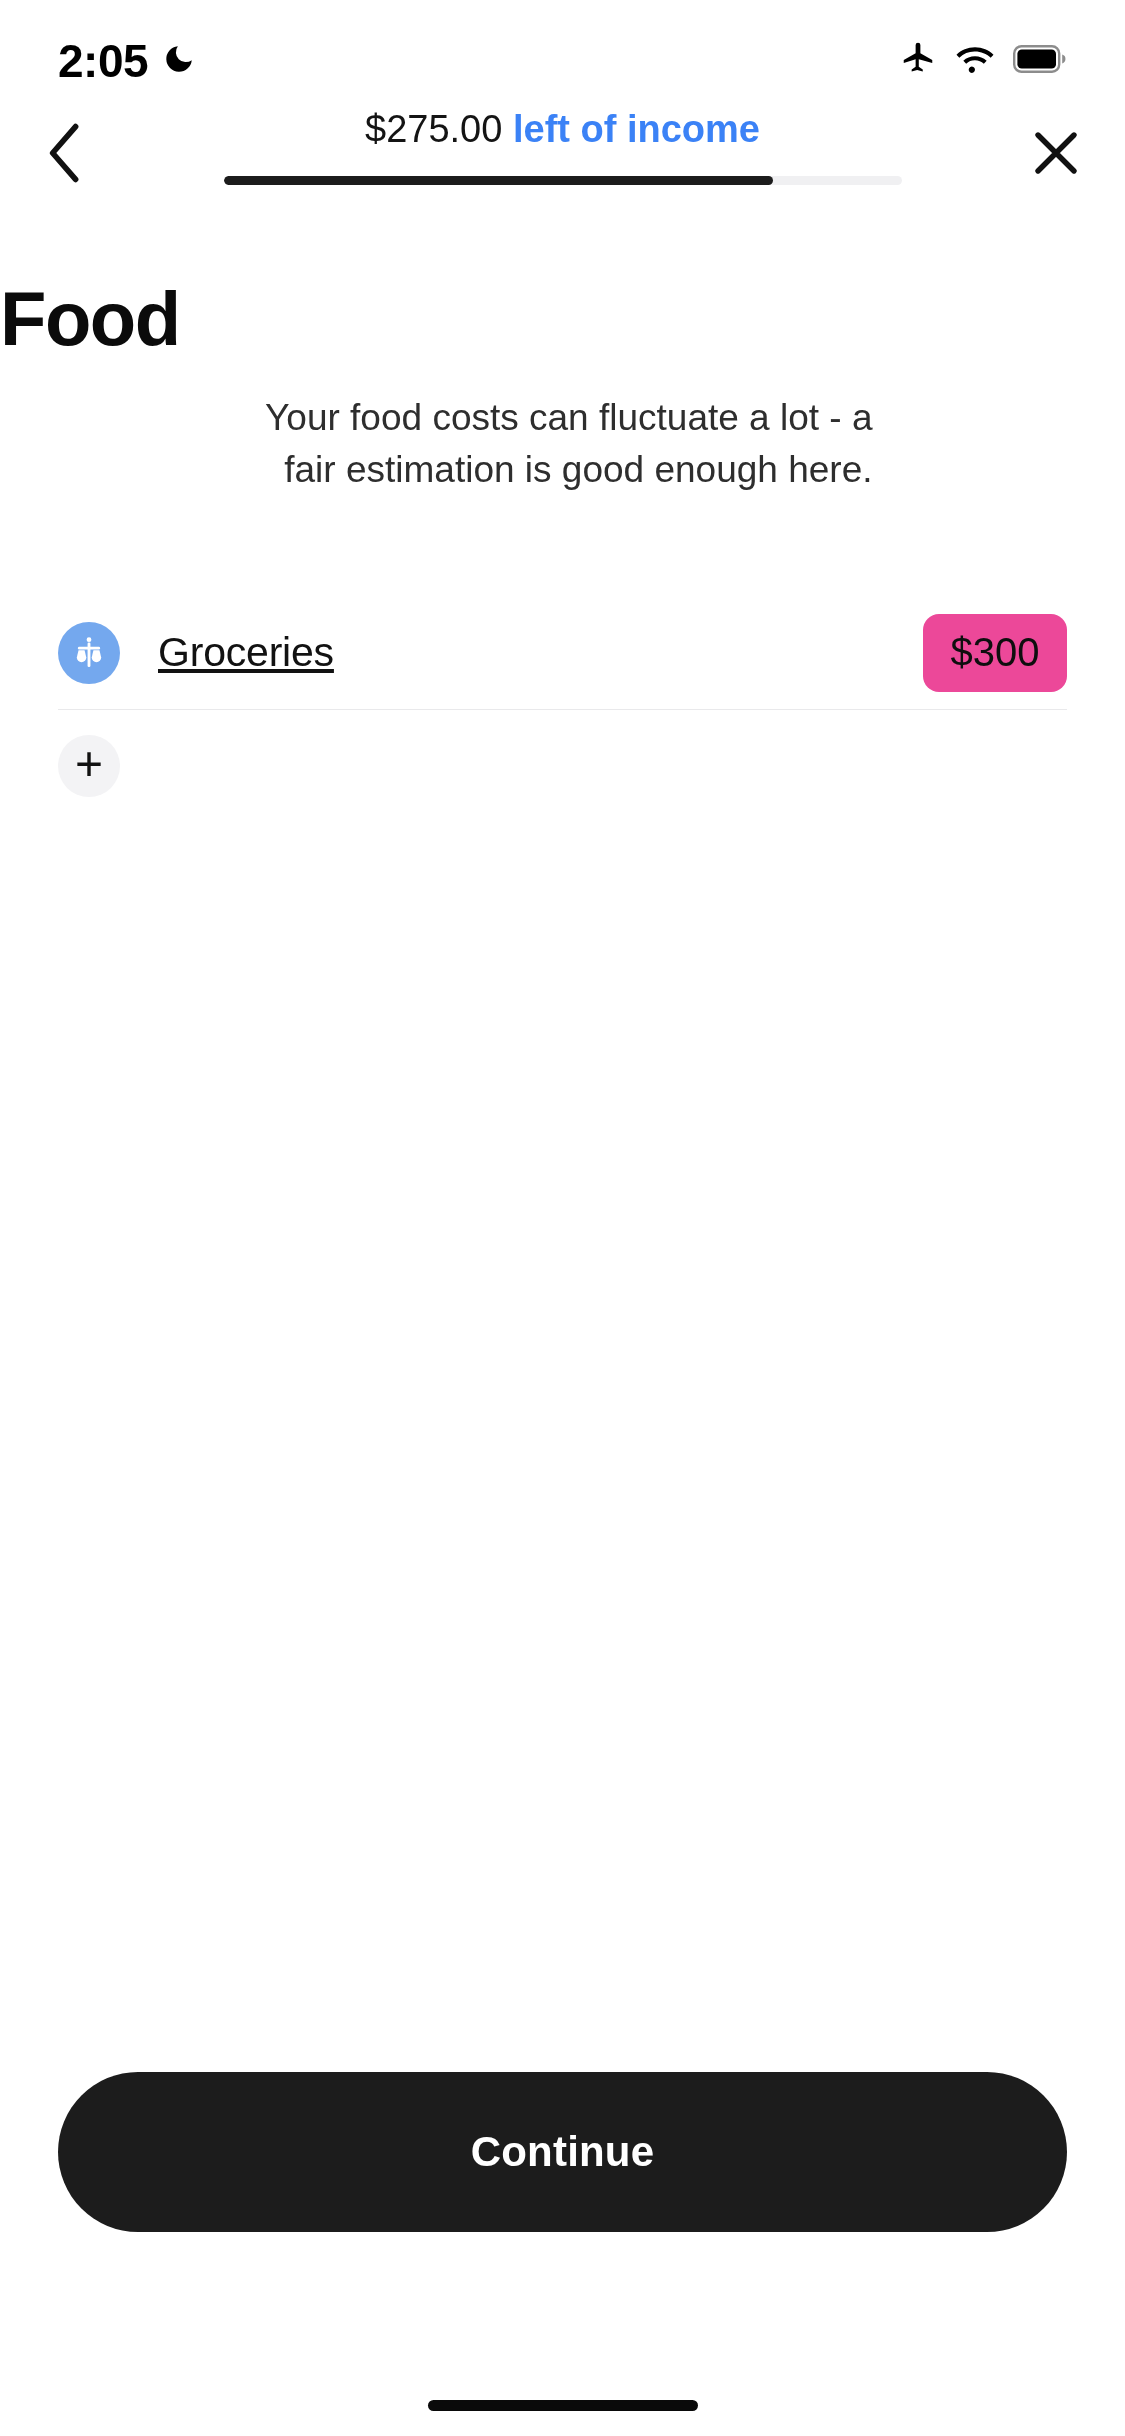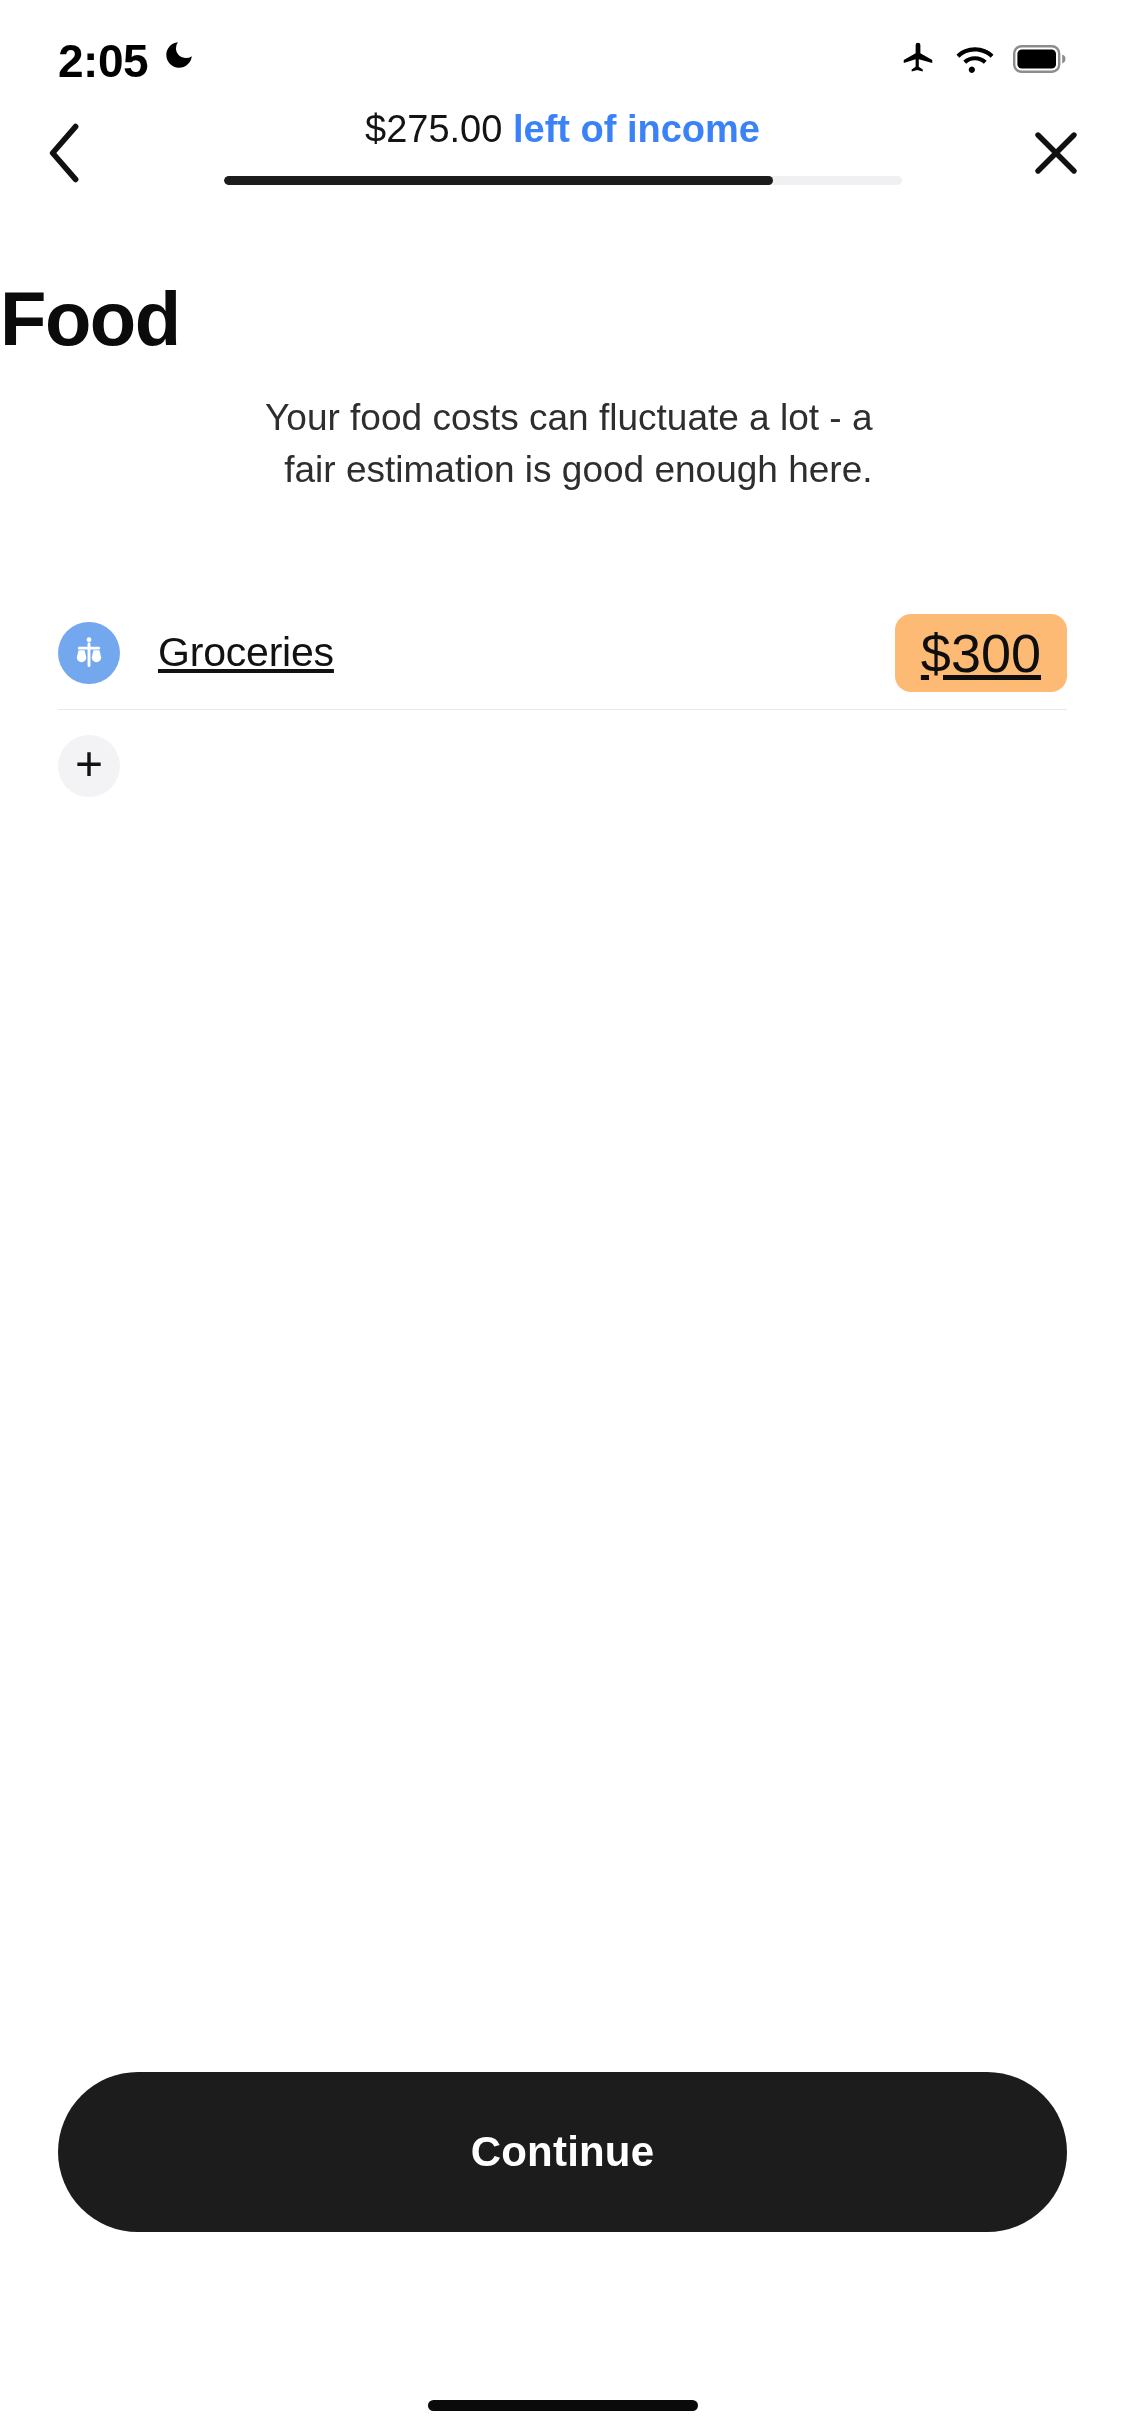--- a/index.html
+++ b/index.html
@@ -26,20 +26,21 @@
     top: 0; left: 0;
     width: 1125px;
     height: 100px;
     display: flex;
     align-items: center;
     justify-content: space-between;
     padding: 22px 58px 0 58px;
   }
   .status-left {
     display: flex;
+    align-items: center;
     gap: 14px;
   }
   .status-time {
     font-size: 46px;
     font-weight: 700;
     color: #000;
     letter-spacing: -0.5px;
     line-height: 1;
   }
   .moon-icon { display: block; }
@@ -173,31 +174,30 @@
     font-weight: 400;
     color: #121212;
     flex: 1 1 auto;
     letter-spacing: -0.2px;
     text-decoration: underline;
   }
 
   .amount-pill {
     min-width: 144px;
     height: 78px;
-    background: #fdba74;
+    background: #ec4899;
     border-radius: 16px;
     display: flex;
     align-items: center;
     justify-content: center;
     padding: 0 26px;
-    font-size: 54px;
+    font-size: 40px;
     font-weight: 400;
     color: #0e0e0e;
     cursor: text;
-    text-decoration: underline;
   }
 
   .plus-glyph {
     font-size: 48px;
     line-height: 1;
     color: #111;
     font-weight: 400;
     margin-top: -4px;
   }
 

